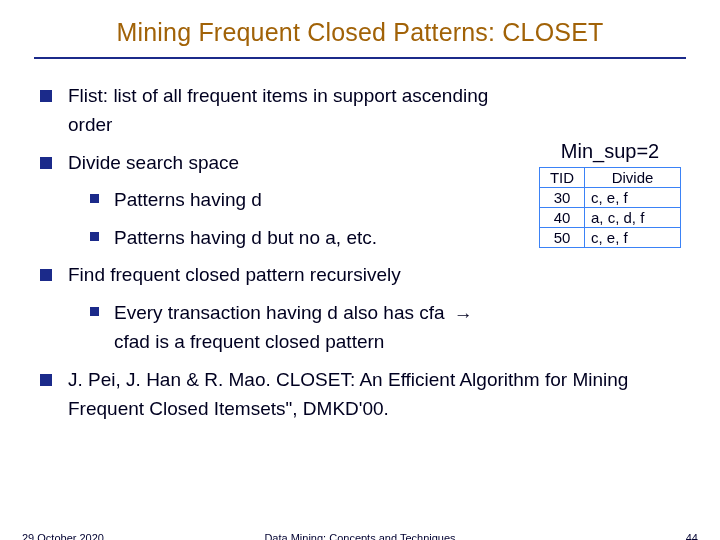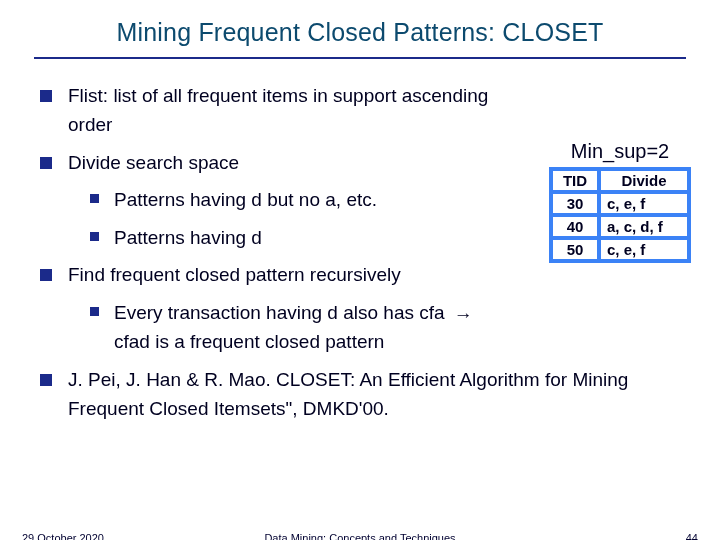--- a/index.html
+++ b/index.html
@@ -16,21 +16,21 @@
   .slide {
     width: 720px;
     height: 540px;
     position: relative;
     box-sizing: border-box;
     padding: 18px 34px 0 34px;
   }
   .title {
     text-align: center;
     font-size: 25px;
-    color: #0c4a6e;
+    color: #a16207;
     padding-bottom: 10px;
     border-bottom: 2px solid #1b2a8a;
     margin-bottom: 22px;
     letter-spacing: 0.2px;
   }
   ul.lvl1 {
     list-style: none;
     padding: 0;
     margin: 16px 0 0 6px;
     font-size: 19px;
@@ -61,40 +61,40 @@
   }
   ul.lvl1 > li > .sq { top: 9px; width: 12px; height: 12px; }
   ul.lvl2 > li > .sq { top: 9px; width: 9px; height: 9px; }
   .arrow {
     display: inline-block;
     padding: 0 4px;
   }
   
   .rblock {
     position: absolute;
-    right: 24px;
+    right: 34px;
     top: 140px;
     width: 152px;
     text-align: center;
   }
   .minsup {
     font-size: 20px;
     margin-bottom: 4px;
   }
   table.data {
     border-collapse: collapse;
     margin: 0 auto;
     font-size: 15px;
     width: 142px;
   }
   table.data th, table.data td {
-    border: 4px solid #3b82f6;
+    border: 1px solid #3b82f6;
     padding: 1px 6px;
     text-align: left;
-    font-weight: bold;
+    font-weight: normal;
   }
   table.data th { text-align: center; }
   table.data td.tid { text-align: center; width: 32px; }
   
   .narrow { padding-right: 170px; }
   
   .footer {
     position: absolute;
     left: 0;
     bottom: 8px;
@@ -118,25 +118,25 @@
       <span class="sq"></span>
       <span>Flist: list of all frequent items in support ascending order</span>
     </li>
 
     <li class="narrow">
       <span class="sq"></span>
       <span>Divide search space</span>
       <ul class="lvl2">
         <li>
           <span class="sq"></span>
-          <span>Patterns having d but no a, etc.</span>
+          <span>Patterns having d</span>
         </li>
         <li>
           <span class="sq"></span>
-          <span>Patterns having d</span>
+          <span>Patterns having d but no a, etc.</span>
         </li>
       </ul>
     </li>
 
     <li class="narrow">
       <span class="sq"></span>
       <span>Find frequent closed pattern recursively</span>
       <ul class="lvl2">
         <li>
           <span class="sq"></span>

